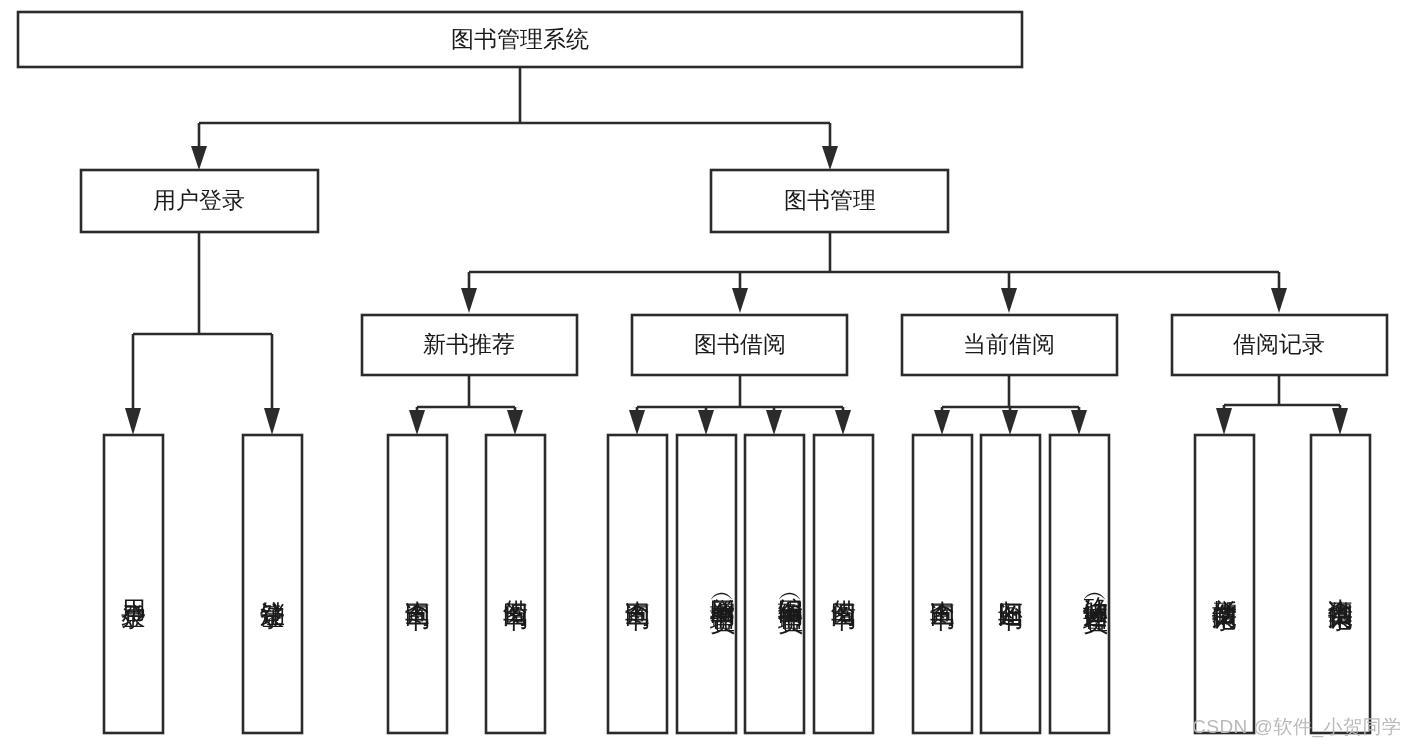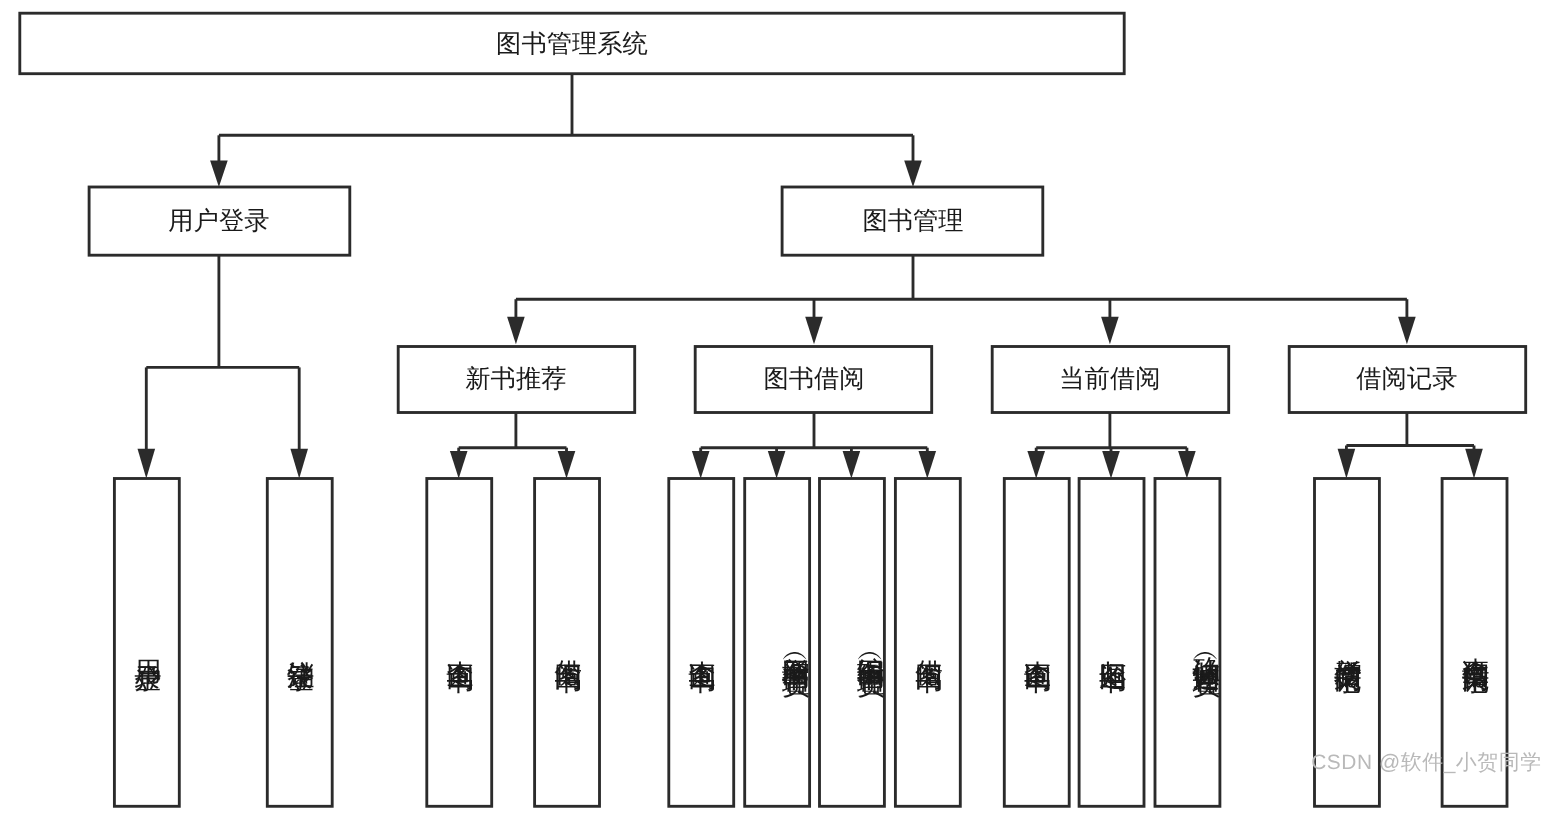--- a/index.html
+++ b/index.html
@@ -224,15 +224,15 @@
   <div class="node-label-v" style="left:745px; top:441px; width:59px; height:290px;">编辑图书（管理员）</div>
   <div class="node-label-v center-v" style="left:814px; top:435px; width:59px; height:298px;">借阅图书</div>
 
   <div class="node-label-v center-v" style="left:913px; top:435px; width:59px; height:298px;">查询图书</div>
   <div class="node-label-v center-v" style="left:981px; top:435px; width:59px; height:298px;">归还图书</div>
   <div class="node-label-v" style="left:1050px; top:441px; width:59px; height:290px;">确认归还（管理员）</div>
 
   <div class="node-label-v center-v" style="left:1195px; top:435px; width:59px; height:298px;">新增借阅记录</div>
   <div class="node-label-v center-v" style="left:1311px; top:435px; width:59px; height:298px;">查询借阅记录</div>
 
-  <div class="watermark" style="left:1192px; top:680px;">CSDN @软件_小贺同学</div>
+  <div class="watermark" style="left:1192px; top:714px;">CSDN @软件_小贺同学</div>
 
 </div>
 
 </body></html>

